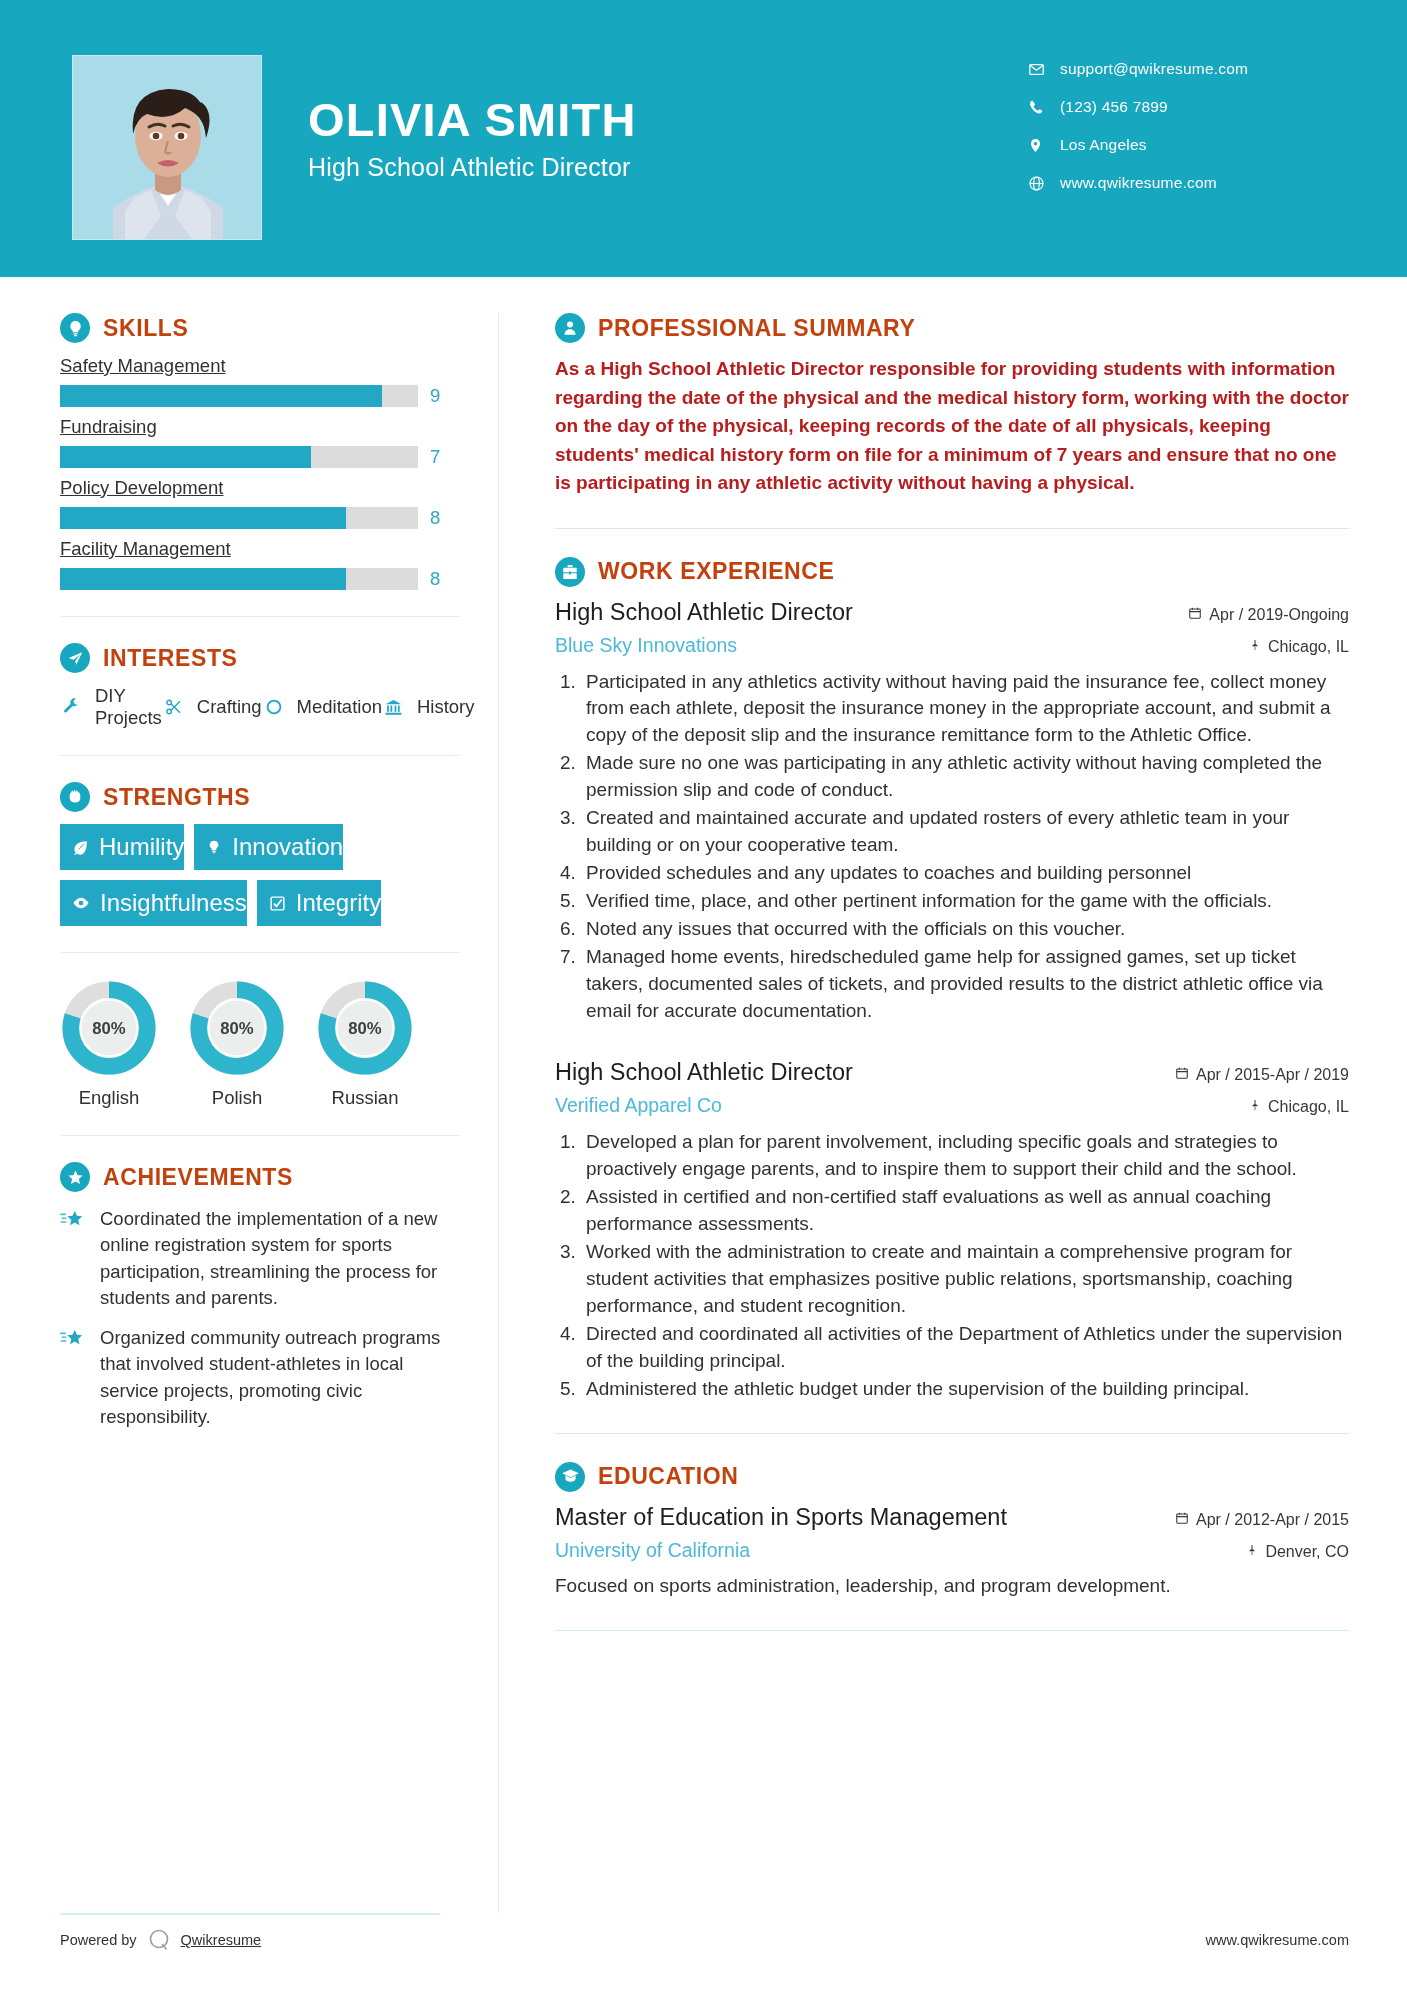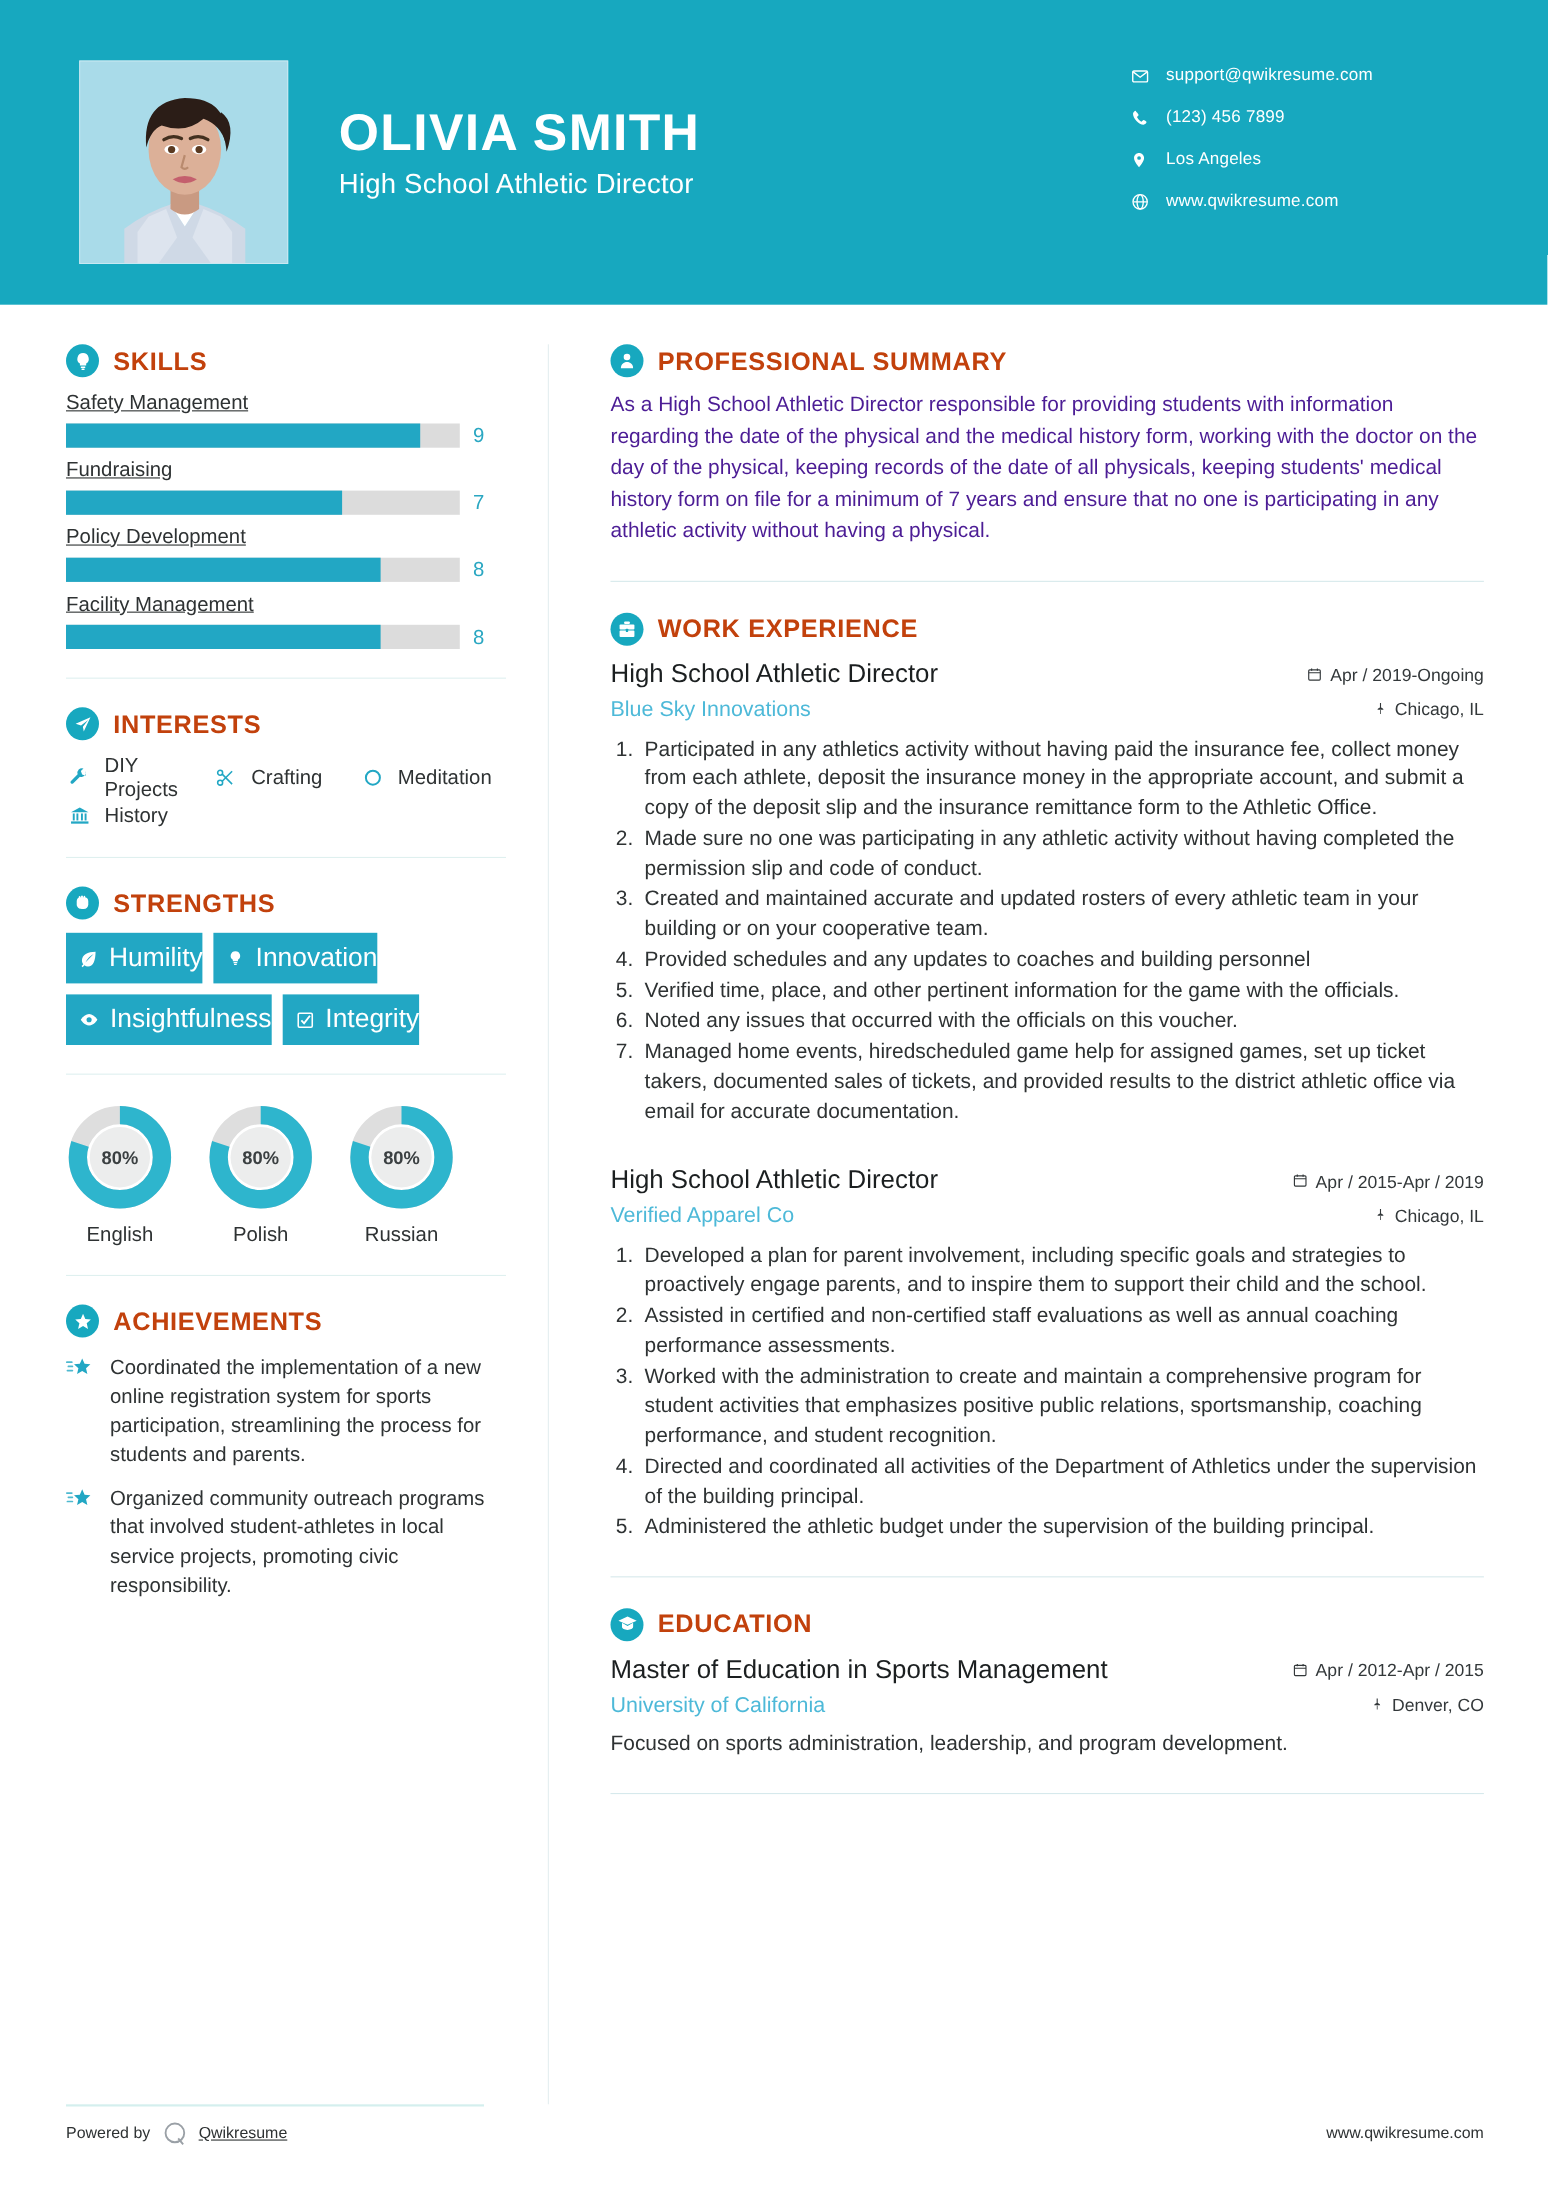--- a/index.html
+++ b/index.html
@@ -158,22 +158,22 @@
   .skill-val {
     width: 30px;
     font-size: 18.5px;
     color: #2aa7c2;
     text-align: left;
   }
 
   
   .interests-grid {
     display: grid;
-    grid-template-columns: 1fr 1fr 1fr;
-    row-gap: 0;
+    grid-template-columns: 1fr 1fr 1fr 1fr;
+    row-gap: 14px;
     margin-top: 6px;
   }
   .interest {
     display: flex; align-items: center; gap: 11px;
     font-size: 18.5px; color: #2e3233;
   }
   .interest .i-ico {
     width: 24px; height: 24px;
     display: flex; align-items: center; justify-content: center;
     color: #22a7c4;
@@ -214,23 +214,24 @@
   
   .ach { display: flex; gap: 12px; margin-top: 14px; }
   .ach-ico { flex: 0 0 28px; padding-top: 3px; }
   .ach-txt {
     font-size: 18.5px; color: #2e3233; line-height: 1.42;
   }
 
   
   .summary {
     font-size: 19px;
-    color: #4c1d95;
+    color: #b91c1c;
     line-height: 1.5;
     margin-top: 6px;
+    font-weight: bold;
   }
 
   
   .job { margin-top: 6px; }
   .job + .job { margin-top: 34px; }
   .job-line {
     display: flex; justify-content: space-between; align-items: baseline;
   }
   .job-role {
     font-size: 23.5px; color: #1b1f20; font-weight: 400;

